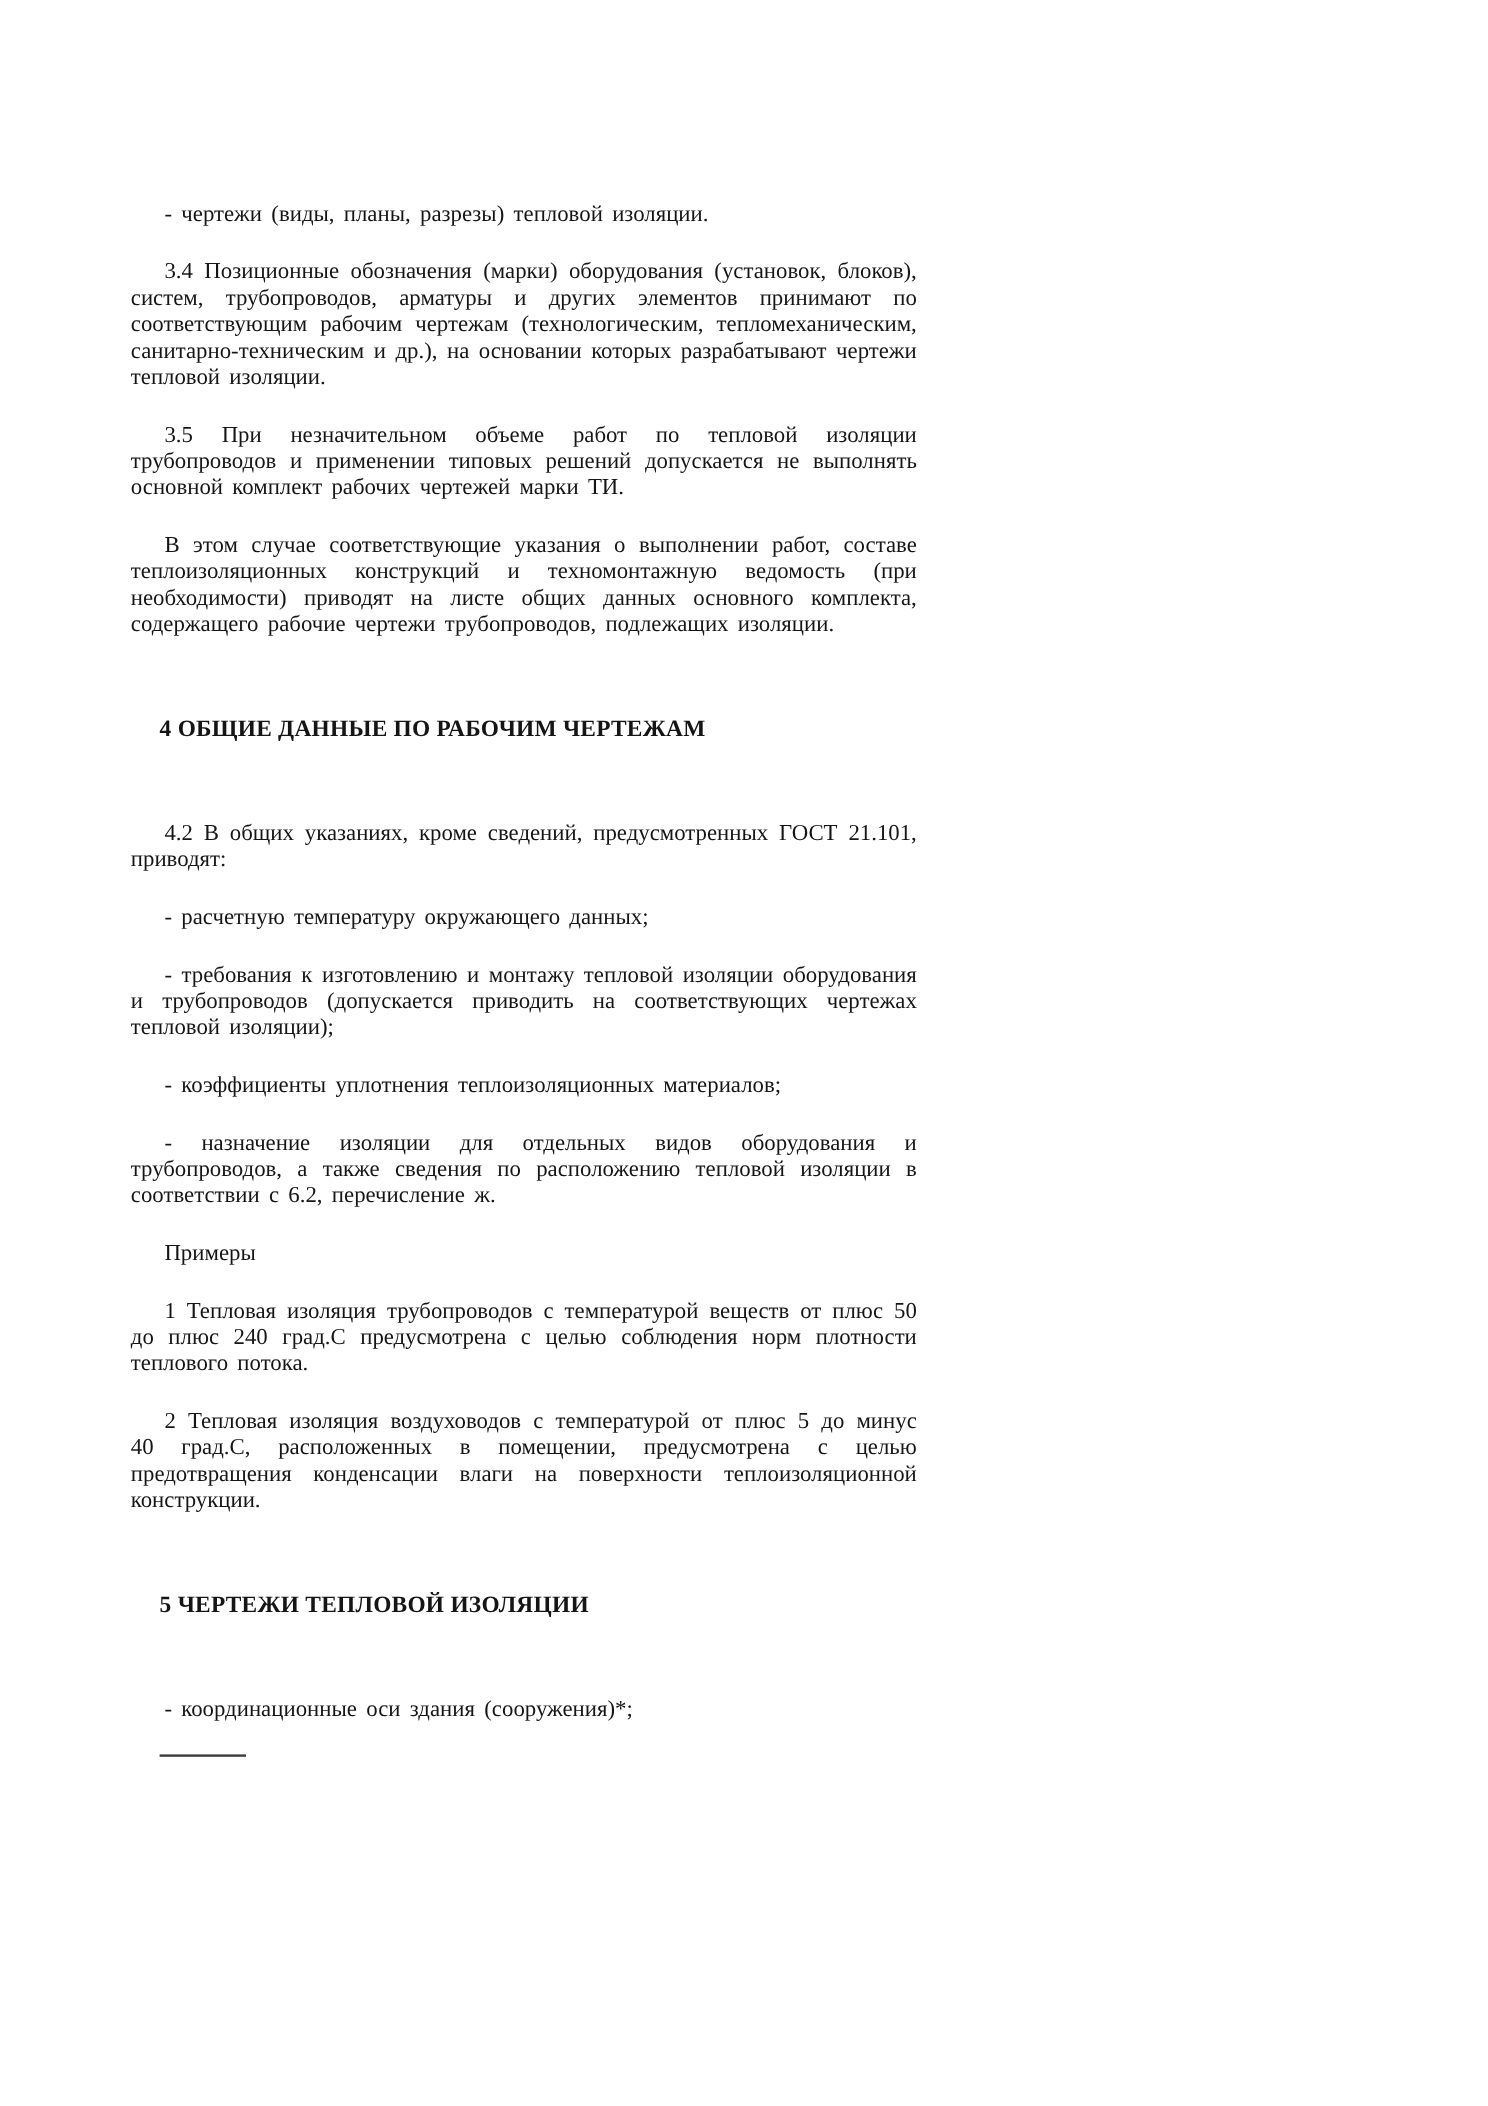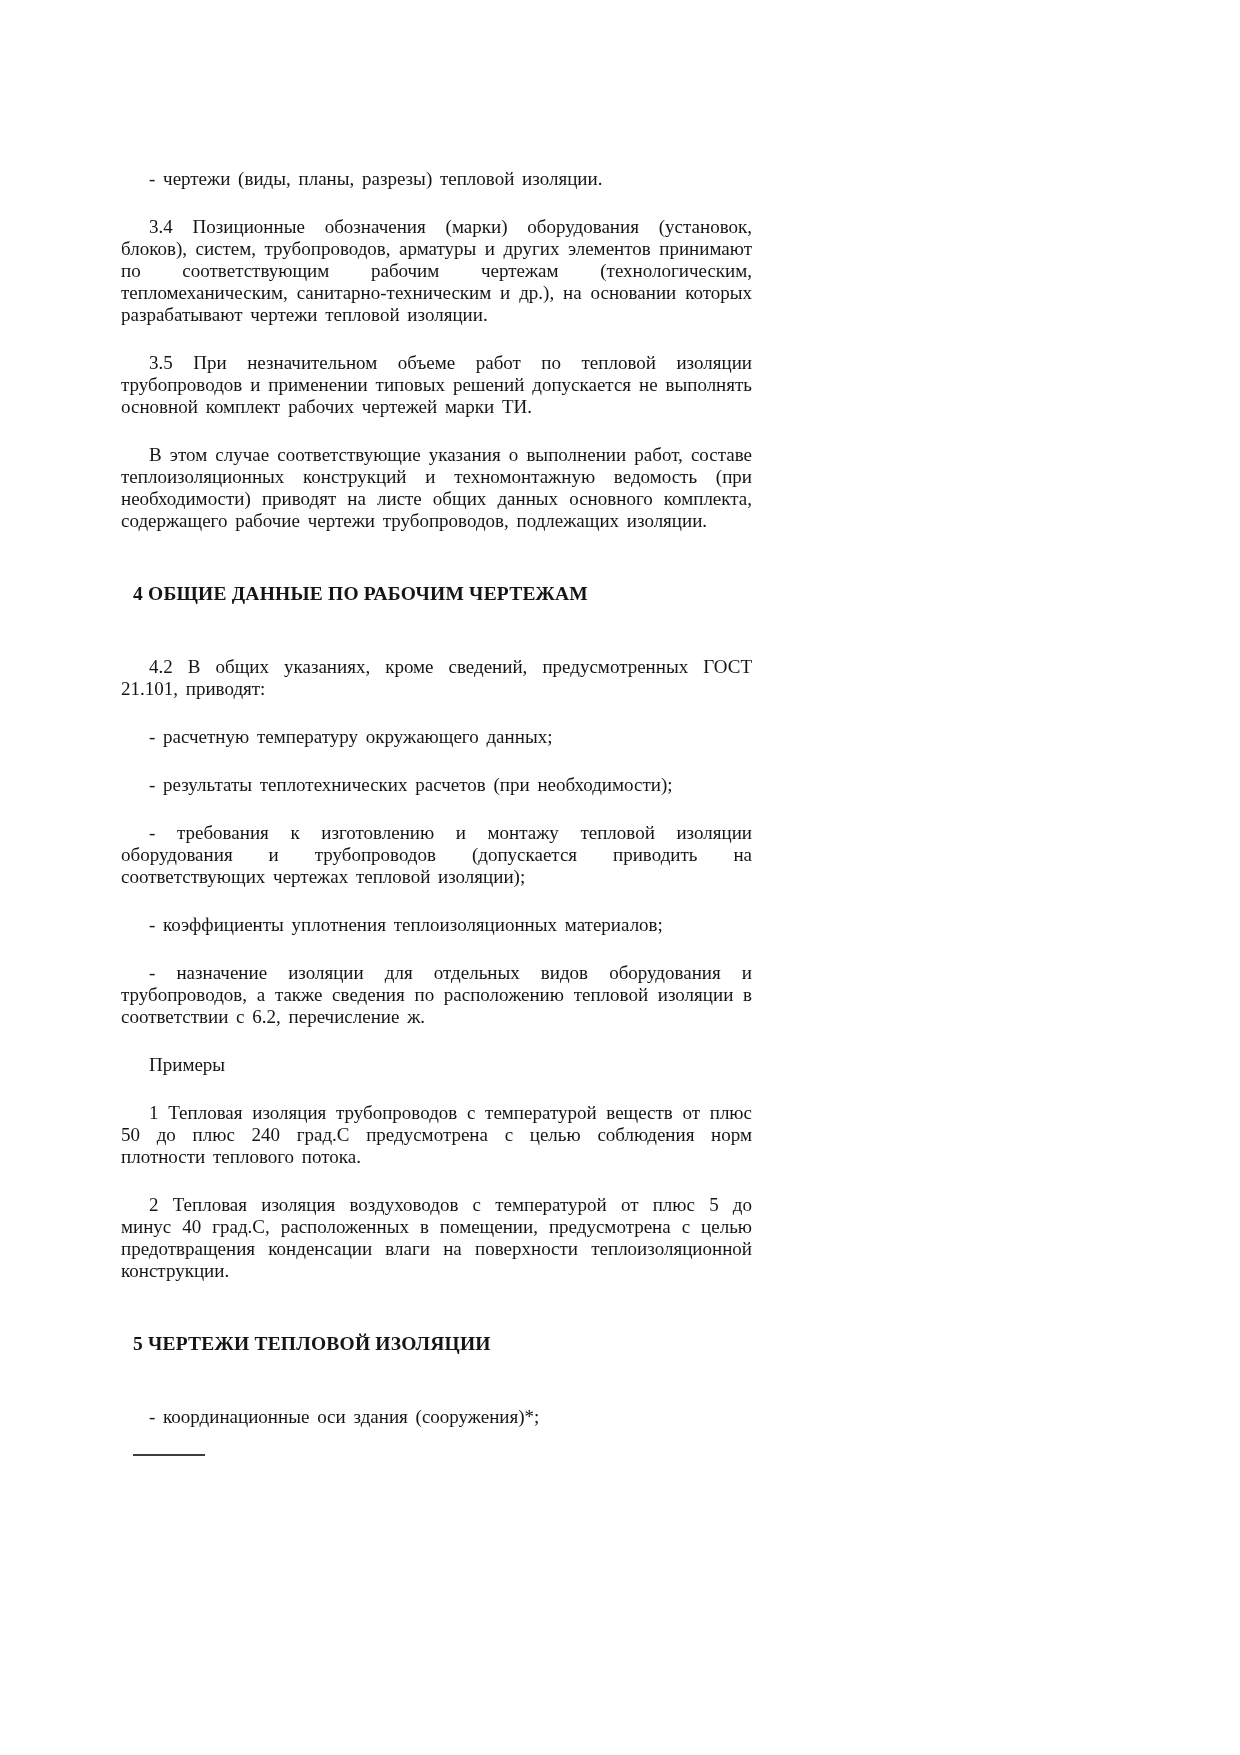--- a/index.html
+++ b/index.html
@@ -19,52 +19,51 @@
     left: 105px;
     top: 168px;
     width: 663px;
   }
   .doc p.para {
     font-size: 19px;
     line-height: 22px;
     text-align: justify;
     text-indent: 28px;
     word-spacing: 3px;
-    margin: 26px 16px;
+    margin: 26px 4px;
   }
   .doc p.para:first-child {
     margin-top: 0;
   }
   .doc h2.heading {
     font-size: 19.5px;
     line-height: 24px;
     font-weight: 700;
     text-indent: 28px;
     letter-spacing: 0.2px;
-    margin: 50px 0;
+    margin: 64px 0;
   }
   .footnote-rule {
     height: 0;
     width: 72px;
     border-top: 2px solid #3d3d3d;
     margin: 22px 0 0 28px;
   }
 </style>
 </head>
 <body>
 
 <main class="doc">
   <p class="para">- чертежи (виды, планы, разрезы) тепловой изоляции.</p>
   <p class="para">3.4 Позиционные обозначения (марки) оборудования (установок, блоков), систем, трубопроводов, арматуры и других элементов принимают по соответствующим рабочим чертежам (технологическим, тепломеханическим, санитарно-техническим и др.), на основании которых разрабатывают чертежи тепловой изоляции.</p>
   <p class="para">3.5 При незначительном объеме работ по тепловой изоляции трубопроводов и применении типовых решений допускается не выполнять основной комплект рабочих чертежей марки ТИ.</p>
   <p class="para">В этом случае соответствующие указания о выполнении работ, составе теплоизоляционных конструкций и техномонтажную ведомость (при необходимости) приводят на листе общих данных основного комплекта, содержащего рабочие чертежи трубопроводов, подлежащих изоляции.</p>
   <h2 class="heading">4 ОБЩИЕ ДАННЫЕ ПО РАБОЧИМ ЧЕРТЕЖАМ</h2>
   <p class="para">4.2 В общих указаниях, кроме сведений, предусмотренных ГОСТ 21.101, приводят:</p>
   <p class="para">- расчетную температуру окружающего данных;</p>
-  <p class="para">- результаты теплотехнических расчетов (при необходимости);</p>
   <p class="para">- требования к изготовлению и монтажу тепловой изоляции оборудования и трубопроводов (допускается приводить на соответствующих чертежах тепловой изоляции);</p>
   <p class="para">- коэффициенты уплотнения теплоизоляционных материалов;</p>
   <p class="para">- назначение изоляции для отдельных видов оборудования и трубопроводов, а также сведения по расположению тепловой изоляции в соответствии с 6.2, перечисление ж.</p>
   <p class="para">Примеры</p>
   <p class="para">1 Тепловая изоляция трубопроводов с температурой веществ от плюс 50 до плюс 240 град.С предусмотрена с целью соблюдения норм плотности теплового потока.</p>
   <p class="para">2 Тепловая изоляция воздуховодов с температурой от плюс 5 до минус 40 град.С, расположенных в помещении, предусмотрена с целью предотвращения конденсации влаги на поверхности теплоизоляционной конструкции.</p>
   <h2 class="heading">5 ЧЕРТЕЖИ ТЕПЛОВОЙ ИЗОЛЯЦИИ</h2>
   <p class="para">- координационные оси здания (сооружения)*;</p>
   <div class="footnote-rule"></div>
 </main>

